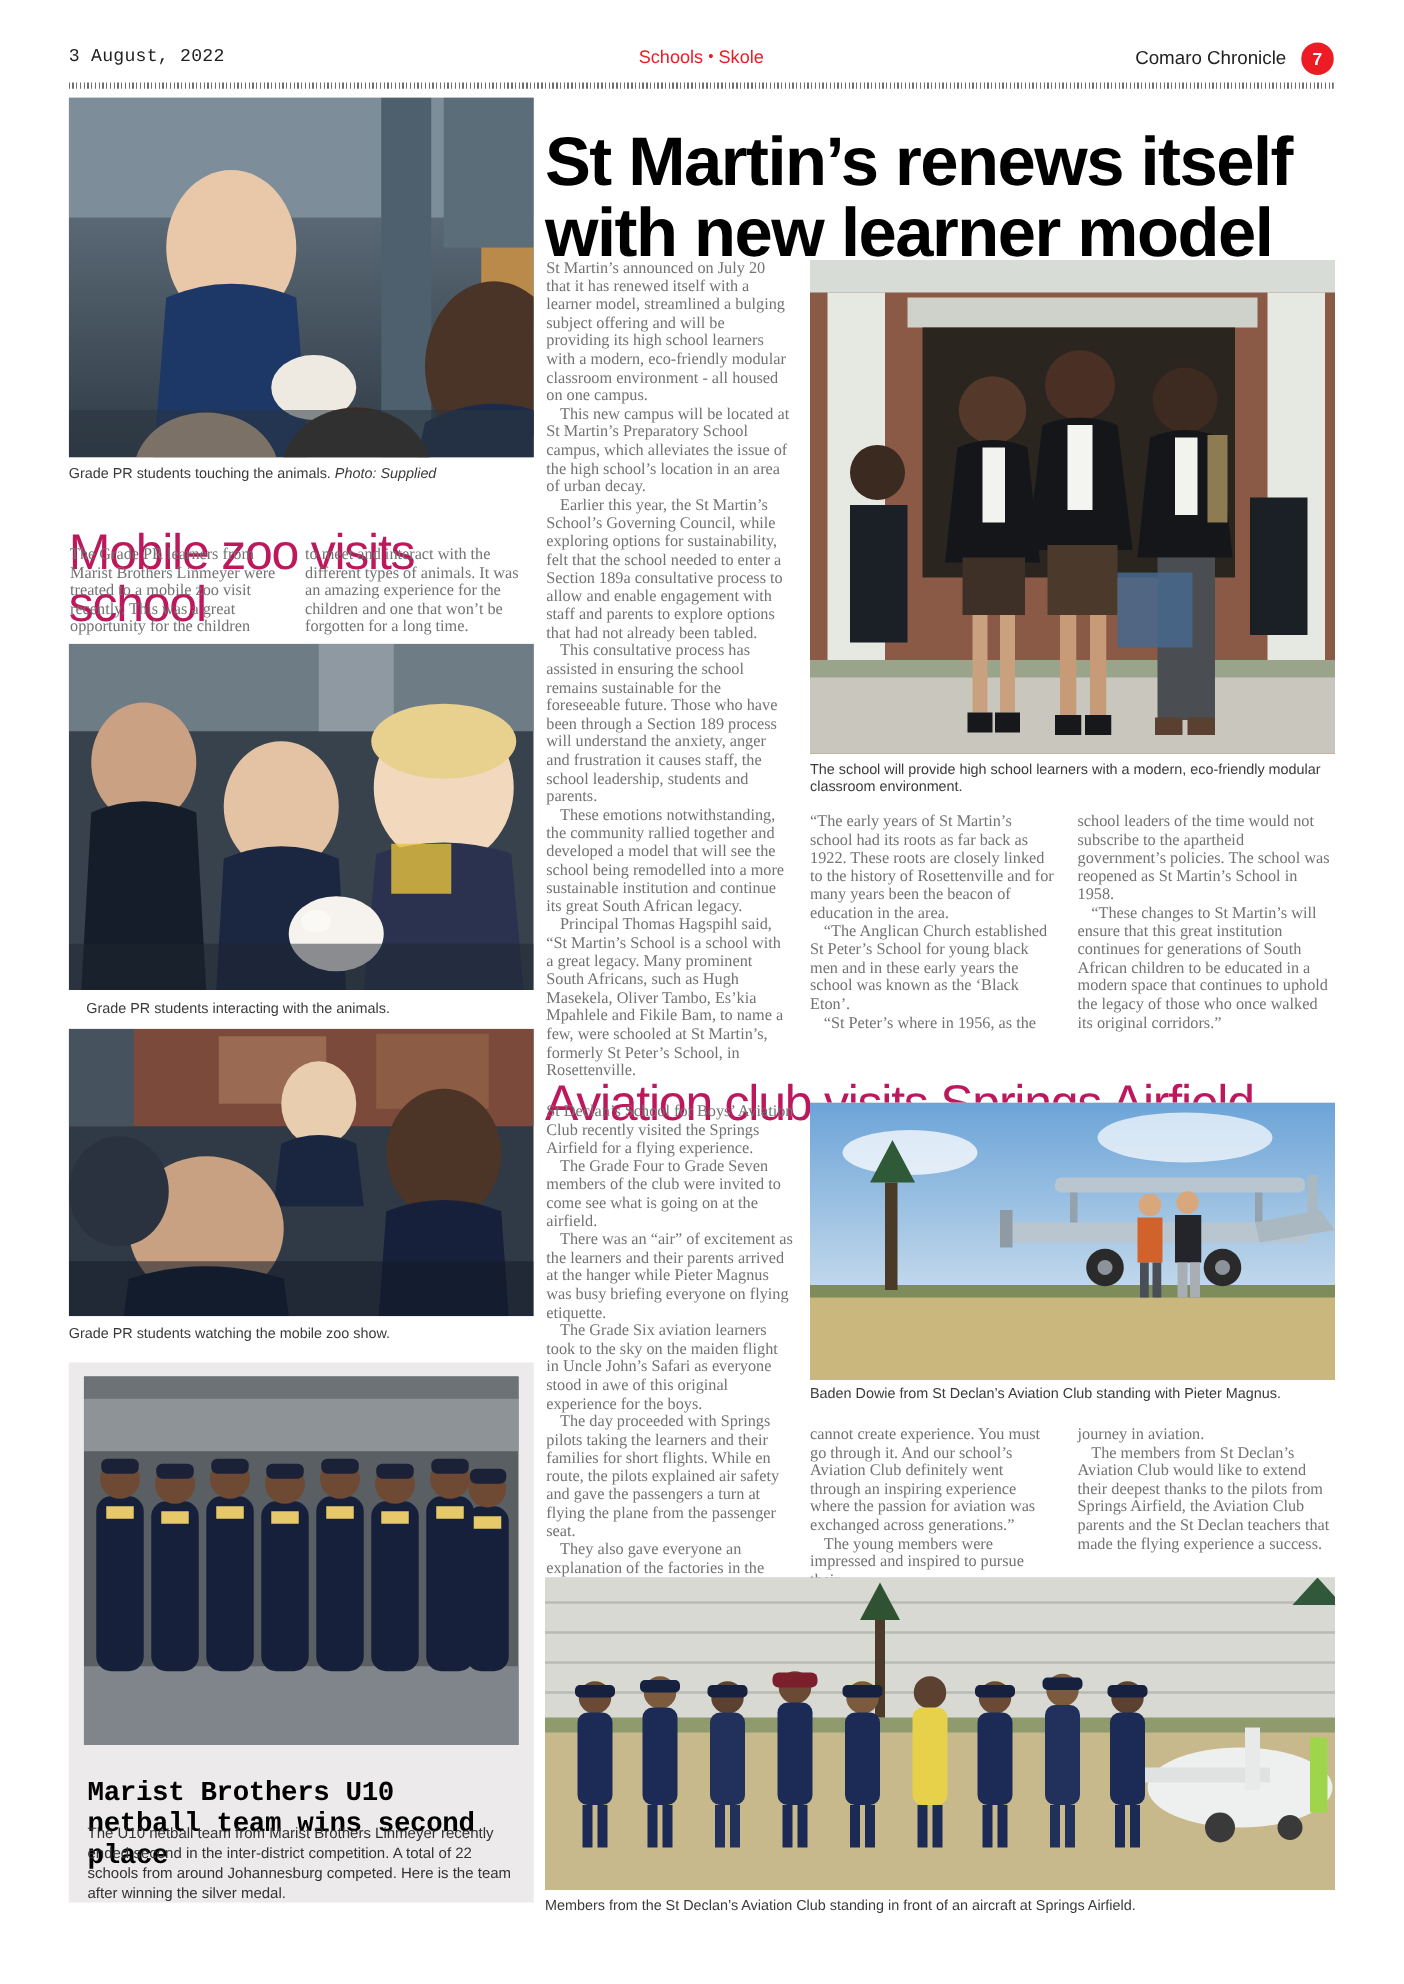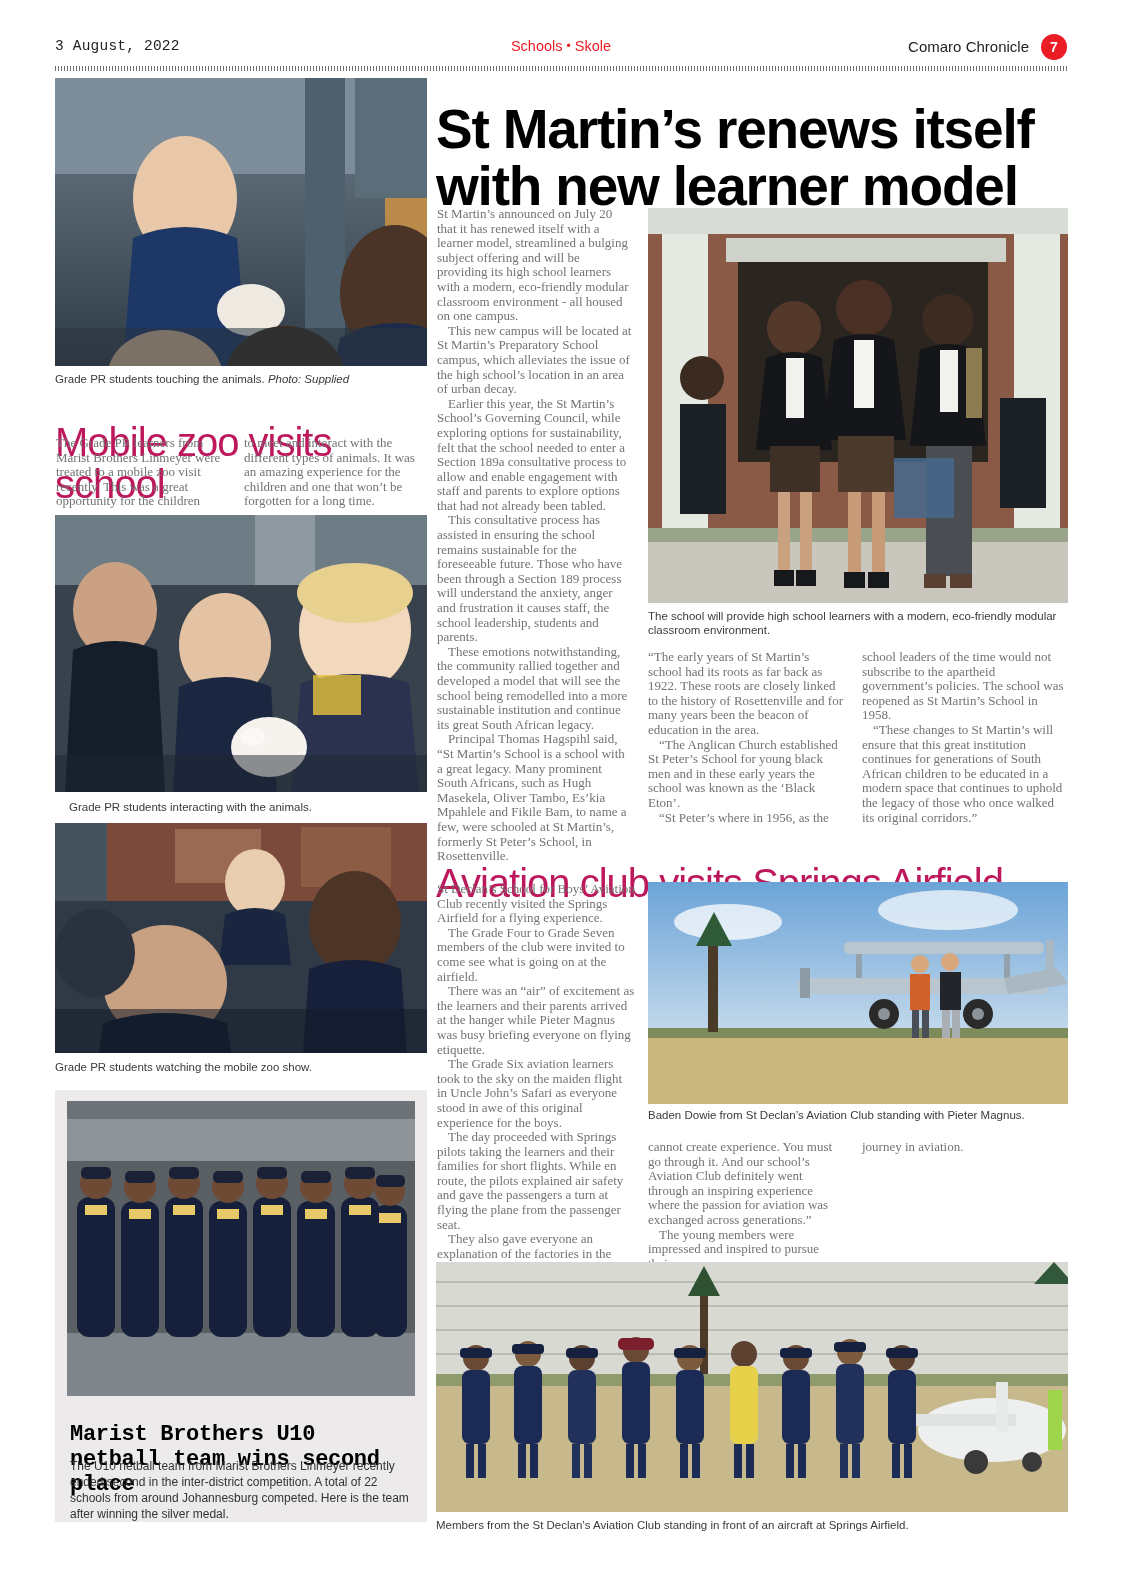--- a/index.html
+++ b/index.html
@@ -307,20 +307,21 @@
     </svg>
   </div>
   <div class="cap" style="left:648px;top:1108px;width:418px;">Baden Dowie from St Declan’s Aviation Club standing with Pieter Magnus.</div>
 
   <div class="col" style="left:648px;top:1140px;width:198px;">
     <p class="first">cannot create experience. You must go through it. And our school’s Aviation Club definitely went through an inspiring experience where the passion for aviation was exchanged across generations.”</p>
     <p>The young members were impressed and inspired to pursue their</p>
   </div>
   <div class="col" style="left:862px;top:1140px;width:202px;">
     <p class="first">journey in aviation.</p>
+    <p>The members from St Declan’s Aviation Club would like to extend their deepest thanks to the pilots from Springs Airfield, the Aviation Club parents and the St Declan teachers that made the flying experience a success.</p>
   </div>
 
   <div class="photo" style="left:436px;top:1262px;width:632px;height:250px;">
     <svg class="ph" viewBox="0 0 632 250" preserveAspectRatio="none">
       <rect width="632" height="250" fill="#cbbd93"></rect>
       <rect x="0" y="0" width="632" height="118" fill="#d8d9d2"></rect>
       <g stroke="#b9bbb4" stroke-width="2">
         <line x1="0" y1="20" x2="632" y2="20"></line>
           <line x1="0" y1="44" x2="632" y2="44"></line>
         <line x1="0" y1="68" x2="632" y2="68"></line>

